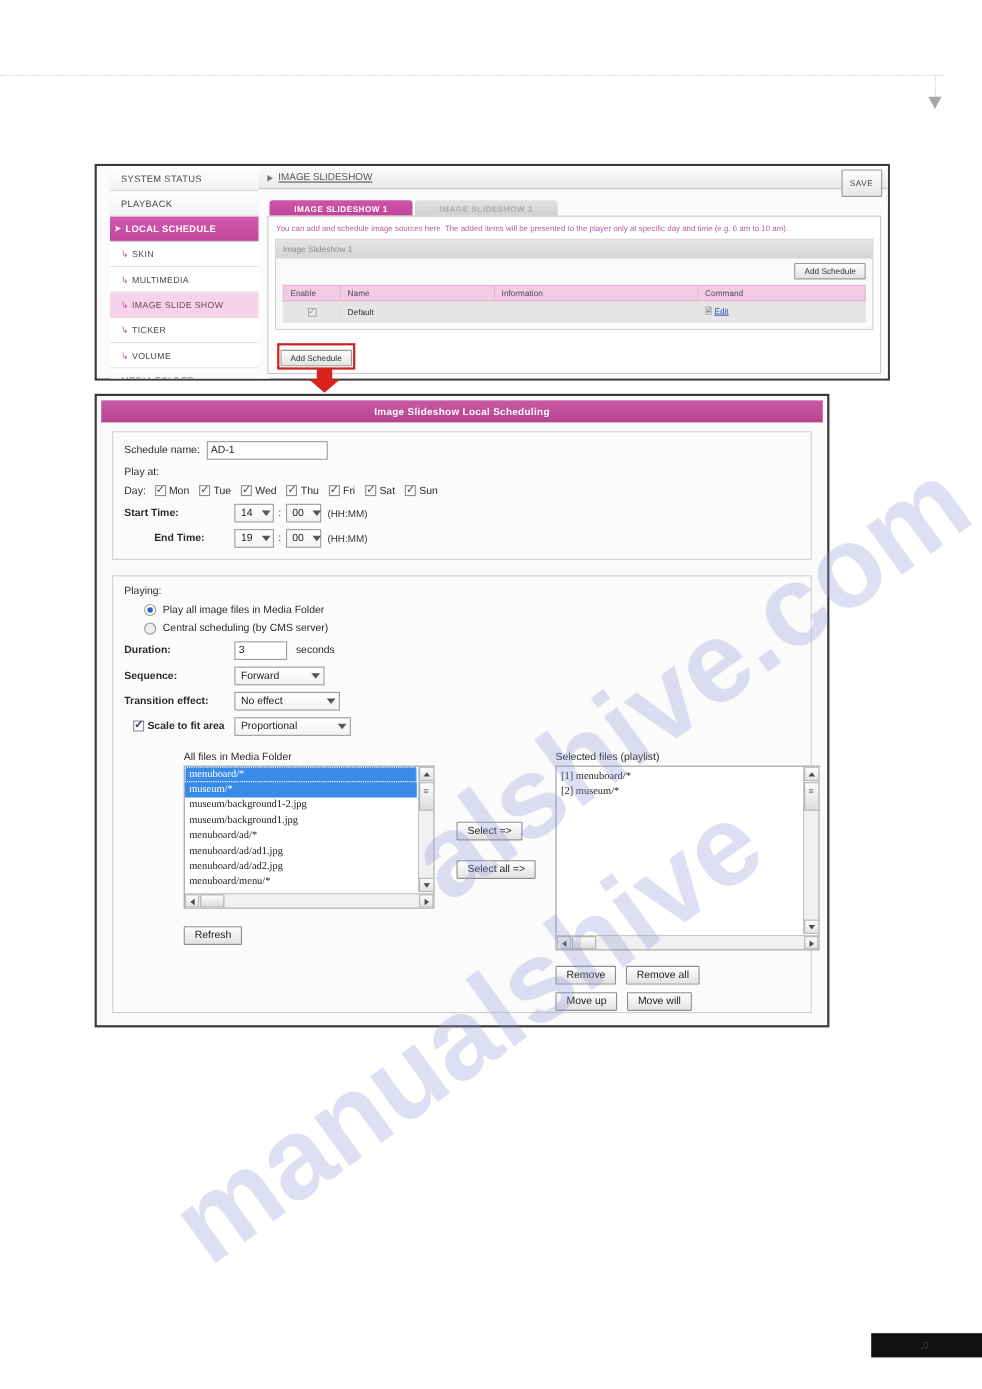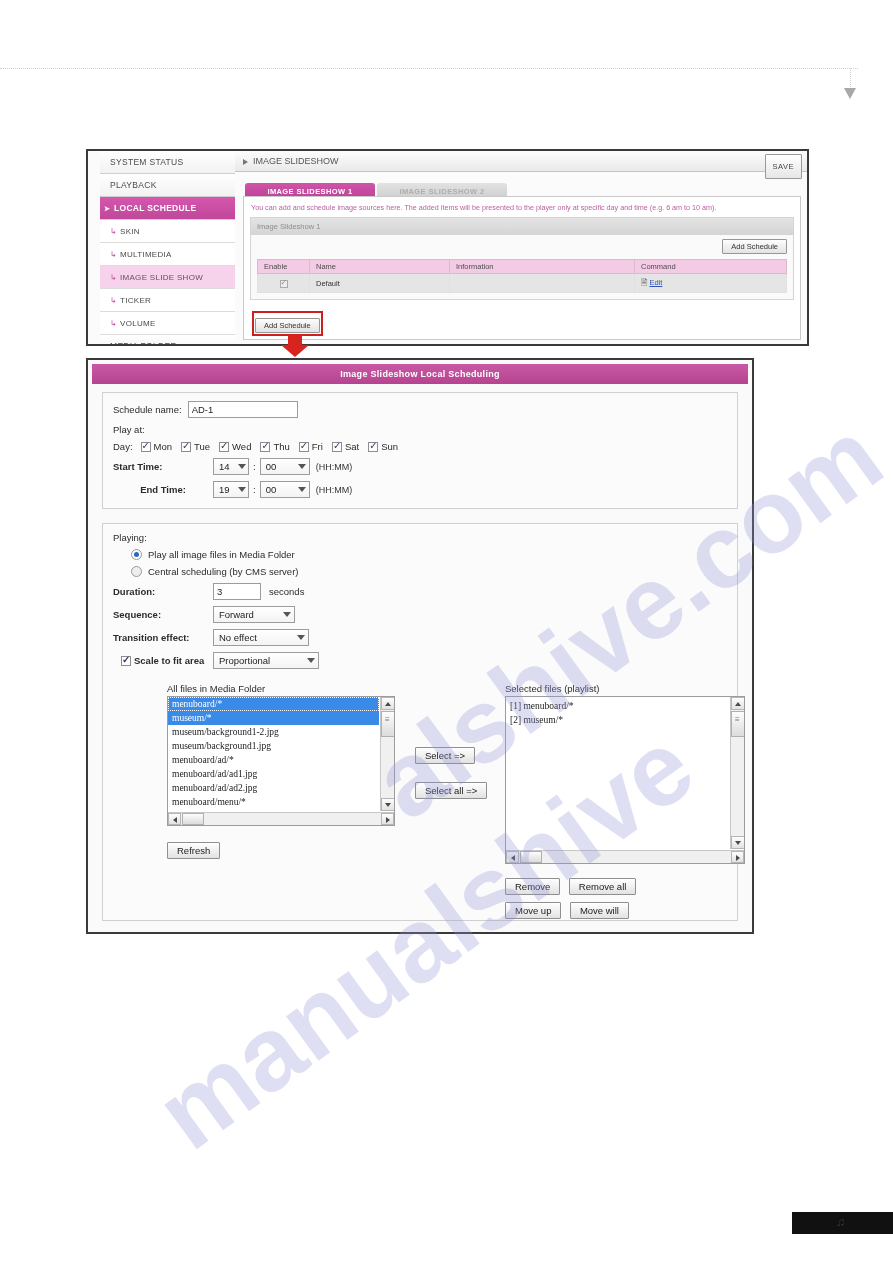--- a/index.html
+++ b/index.html
@@ -73,21 +73,21 @@
 
   
   .p1-content {
     position: absolute; left: 147px; top: 0; right: 0; bottom: 0;
     background: #fbfbfb;
   }
   .p1-titlebar {
     height: 21px; line-height: 21px;
     background: linear-gradient(#fdfdfd 0%, #e9e9e9 100%);
     border-bottom: 1px solid #c4c4c4;
-    font-size: 9px; color: #555; padding-left: 8px; position: relative;
+    font-size: 9px; color: #555; padding-left: 8px; position: relative; text-decoration: underline;
   }
   .p1-titlebar .tri {
     display: inline-block; width: 0; height: 0;
     border-top: 3.5px solid transparent; border-bottom: 3.5px solid transparent;
     border-left: 5px solid #777; margin-right: 5px; vertical-align: middle;
   }
   .save-btn {
     position: absolute; right: 5px; top: 3px;
     font-size: 7.5px; color: #444; padding: 1px 7px;
     background: linear-gradient(#ffffff,#e6e6e6);
@@ -216,21 +216,21 @@
     display: inline-flex; align-items: center; justify-content: space-between;
     border: 1px solid #9c9c9c; background: linear-gradient(#ffffff,#f3f3f3);
     height: 17px; font-size: 9.5px; color: #222; padding: 0 3px 0 5px;
   }
   .sel .caret {
     width: 0; height: 0; margin-left: 8px;
     border-left: 4px solid transparent; border-right: 4px solid transparent;
     border-top: 5px solid #555;
   }
   .sel-hh { width: 36px; }
-  .sel-mm { width: 50px; }
+  .sel-mm { width: 32px; }
   .colon { margin: 0 4px; }
   .hint-hm { margin-left: 6px; font-size: 9px; color: #333; }
 
   .radio {
     display: inline-block; width: 11px; height: 11px; border-radius: 50%;
     border: 1px solid #9a9a9a; background: #fcfcfc; position: relative;
     vertical-align: middle; margin-right: 6px;
   }
   .radio.on::after {
     content: ""; position: absolute; left: 2px; top: 2px;

